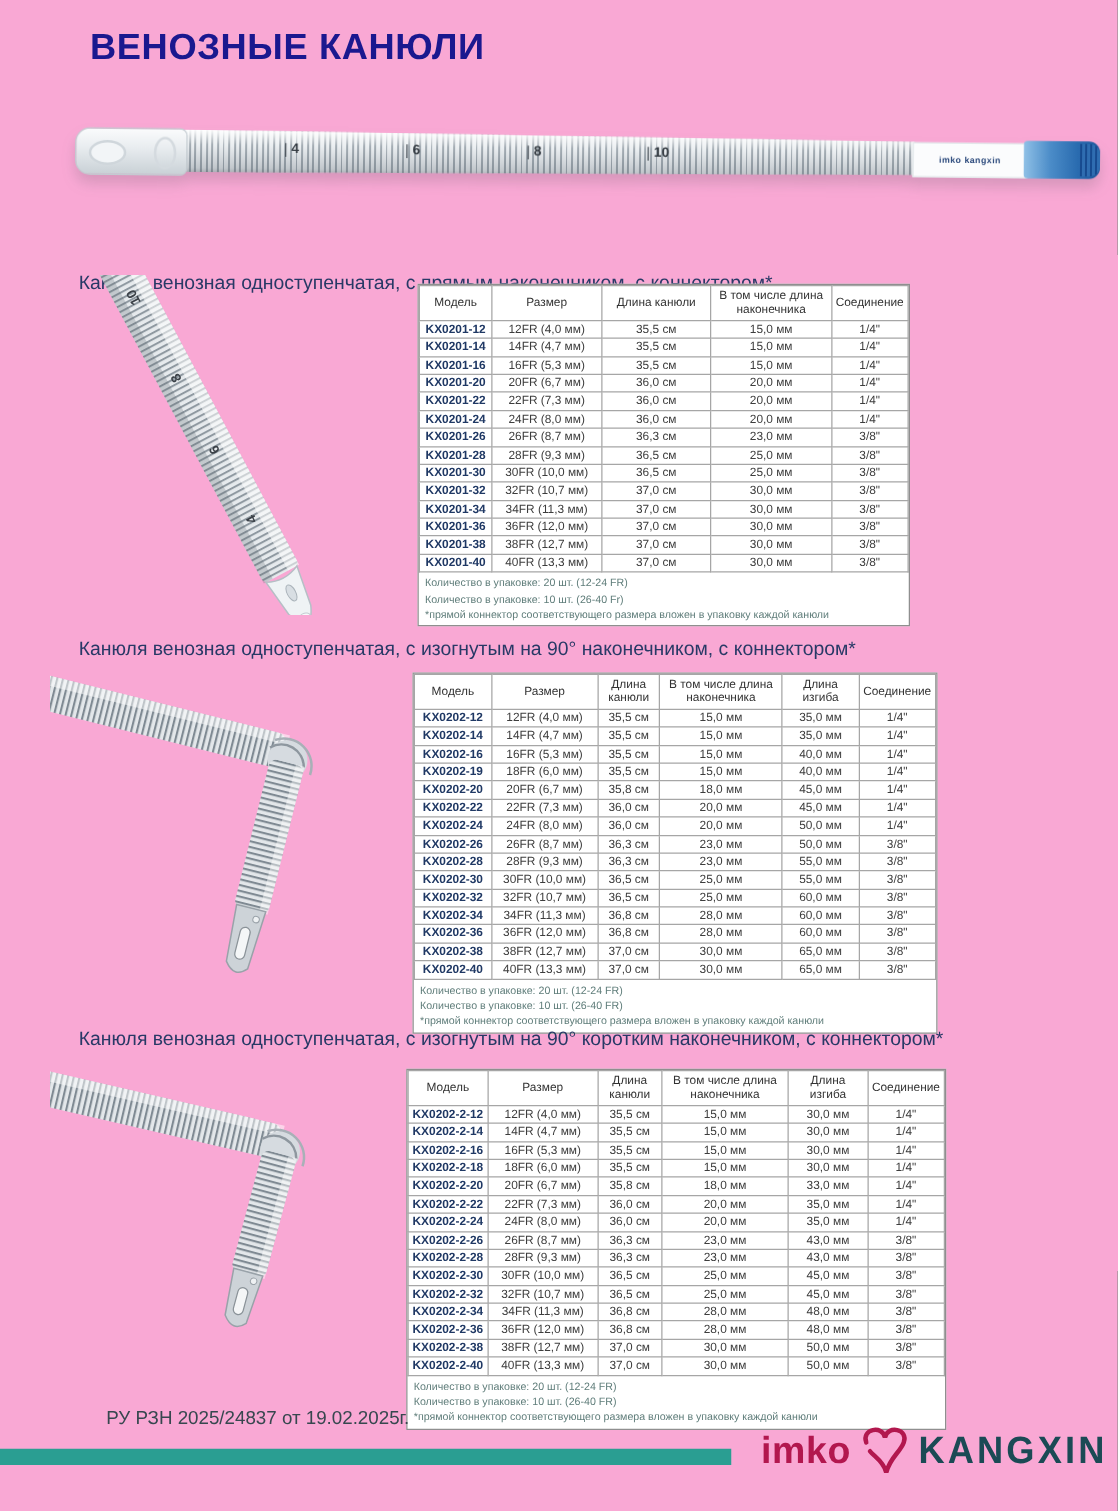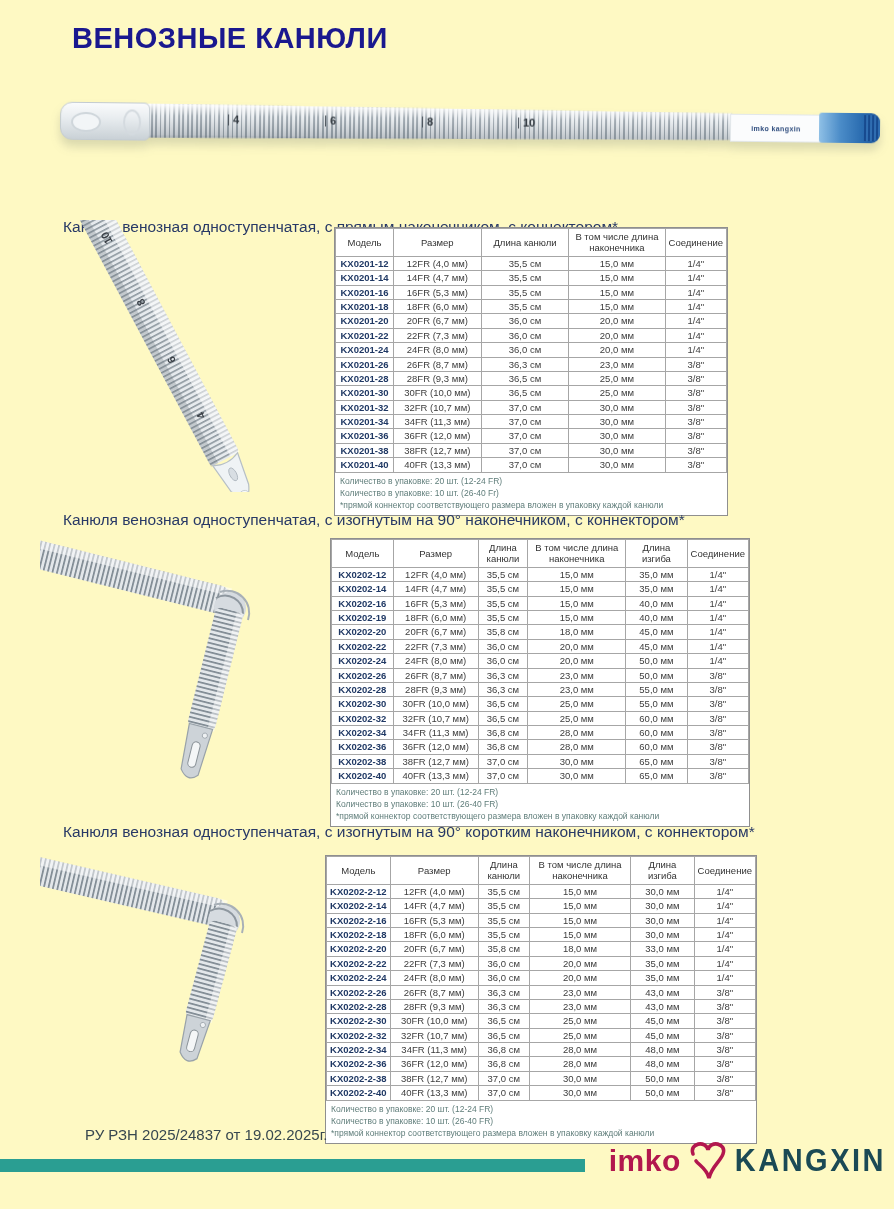--- a/index.html
+++ b/index.html
@@ -1,16 +1,16 @@
 <!DOCTYPE html>
 <html><head>
 <meta charset="utf-8">
 <style>
   html,body{margin:0;padding:0;background:#888;}
-  .page{position:relative;width:894px;height:1209px;background:#fef9c3;margin:0 auto;
+  .page{position:relative;width:894px;height:1209px;background:#f9a8d4;margin:0 auto;
         font-family:"Liberation Sans",sans-serif;overflow:hidden;}
 
   
   .page-title{position:absolute;left:72px;top:22px;font-size:29px;font-weight:bold;
               color:#1a188f;letter-spacing:0.5px;}
   .section-title{position:absolute;left:63px;font-size:15.5px;color:#283966;}
   .st1{top:196px;margin-top:22px;} .st2{top:511px;} .st3{top:823px;}
 
   
   .hero{position:absolute;left:60px;top:92px;width:820px;height:78px;
@@ -141,27 +141,20 @@
             <td>1/4"</td>
           </tr>
           <tr>
             <td class="model">KX0201-16</td>
             <td>16FR (5,3 мм)</td>
             <td>35,5 см</td>
             <td>15,0 мм</td>
             <td>1/4"</td>
           </tr>
           <tr>
-            <td class="model">KX0201-18</td>
-            <td>18FR (6,0 мм)</td>
-            <td>35,5 см</td>
-            <td>15,0 мм</td>
-            <td>1/4"</td>
-          </tr>
-          <tr>
             <td class="model">KX0201-20</td>
             <td>20FR (6,7 мм)</td>
             <td>36,0 см</td>
             <td>20,0 мм</td>
             <td>1/4"</td>
           </tr>
           <tr>
             <td class="model">KX0201-22</td>
             <td>22FR (7,3 мм)</td>
             <td>36,0 см</td>

